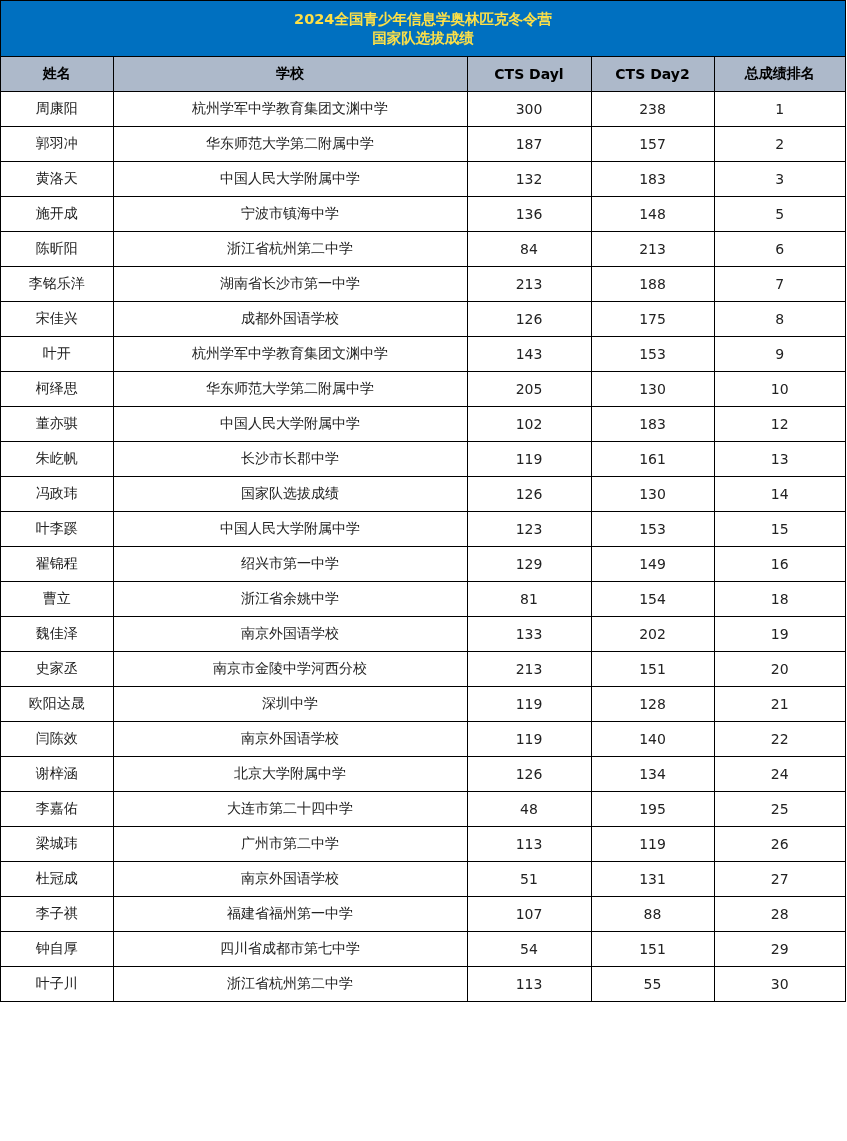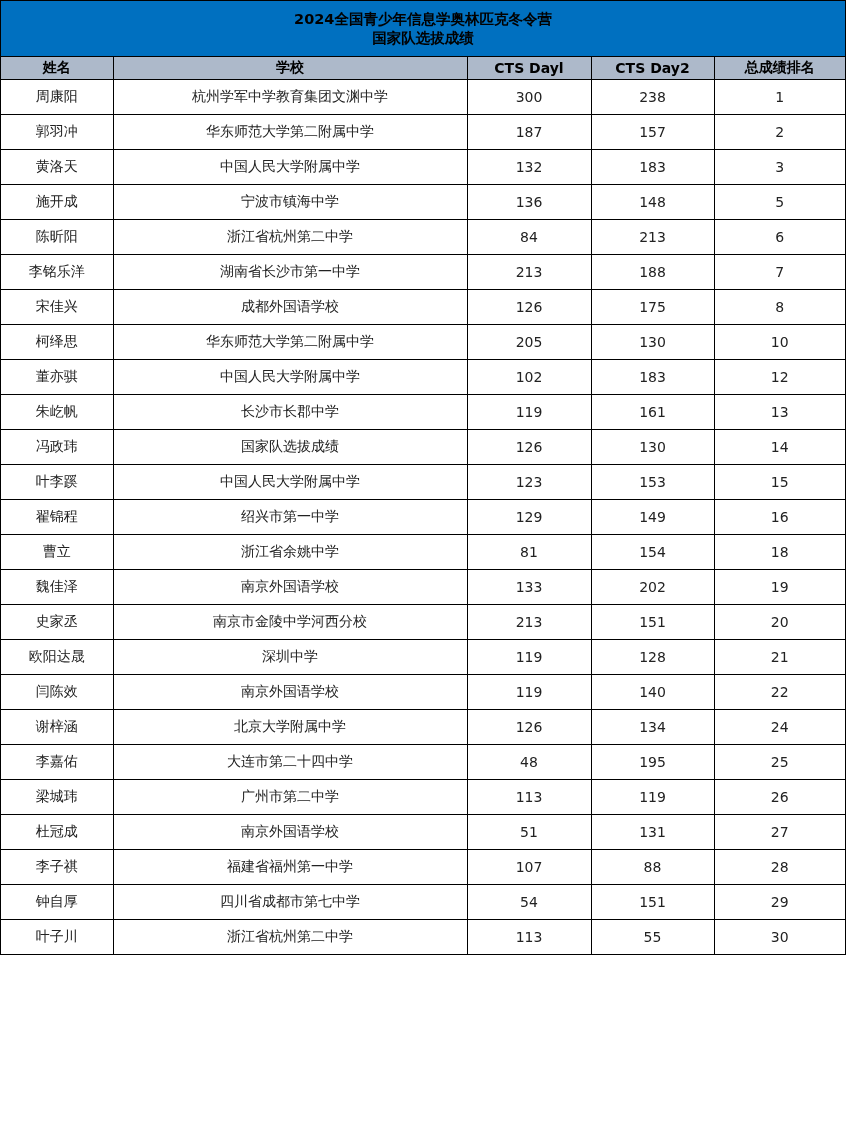--- a/index.html
+++ b/index.html
@@ -16,21 +16,21 @@
     }
     .sheet {
       position: relative;
       width: 846px;
       border: 1px solid #000;
       box-sizing: border-box;
     }
     .title-bar {
       height: 56px;
       background: #0070c0;
-      color: #000000;
+      color: #fde047;
       font-weight: bold;
       font-size: 14.5px;
       line-height: 19px;
       text-align: center;
       display: flex;
       flex-direction: column;
       justify-content: center;
       border-bottom: 1px solid #000;
       box-sizing: border-box;
     }
@@ -38,21 +38,21 @@
       border-collapse: collapse;
       width: 100%;
       table-layout: fixed;
     }
     col.c-name { width: 112px; }
     col.c-school { width: 354px; }
     col.c-d1 { width: 124px; }
     col.c-d2 { width: 123px; }
     col.c-rank { width: auto; }
     th {
-      height: 22px;
+      height: 34px;
       background: #adb9ca;
       font-weight: bold;
       font-size: 14px;
       color: #000;
       border: 1px solid #000;
       border-top: none;
       padding: 0;
       box-sizing: border-box;
     }
     th:first-child, td:first-child { border-left: none; }
@@ -137,20 +137,27 @@
           <td>7</td>
         </tr>
         <tr>
           <td>宋佳兴</td>
           <td>成都外国语学校</td>
           <td>126</td>
           <td>175</td>
           <td>8</td>
         </tr>
         <tr>
+          <td>叶开</td>
+          <td>杭州学军中学教育集团文渊中学</td>
+          <td>143</td>
+          <td>153</td>
+          <td>9</td>
+        </tr>
+        <tr>
           <td>柯绎思</td>
           <td>华东师范大学第二附属中学</td>
           <td>205</td>
           <td>130</td>
           <td>10</td>
         </tr>
         <tr>
           <td>董亦骐</td>
           <td>中国人民大学附属中学</td>
           <td>102</td>

